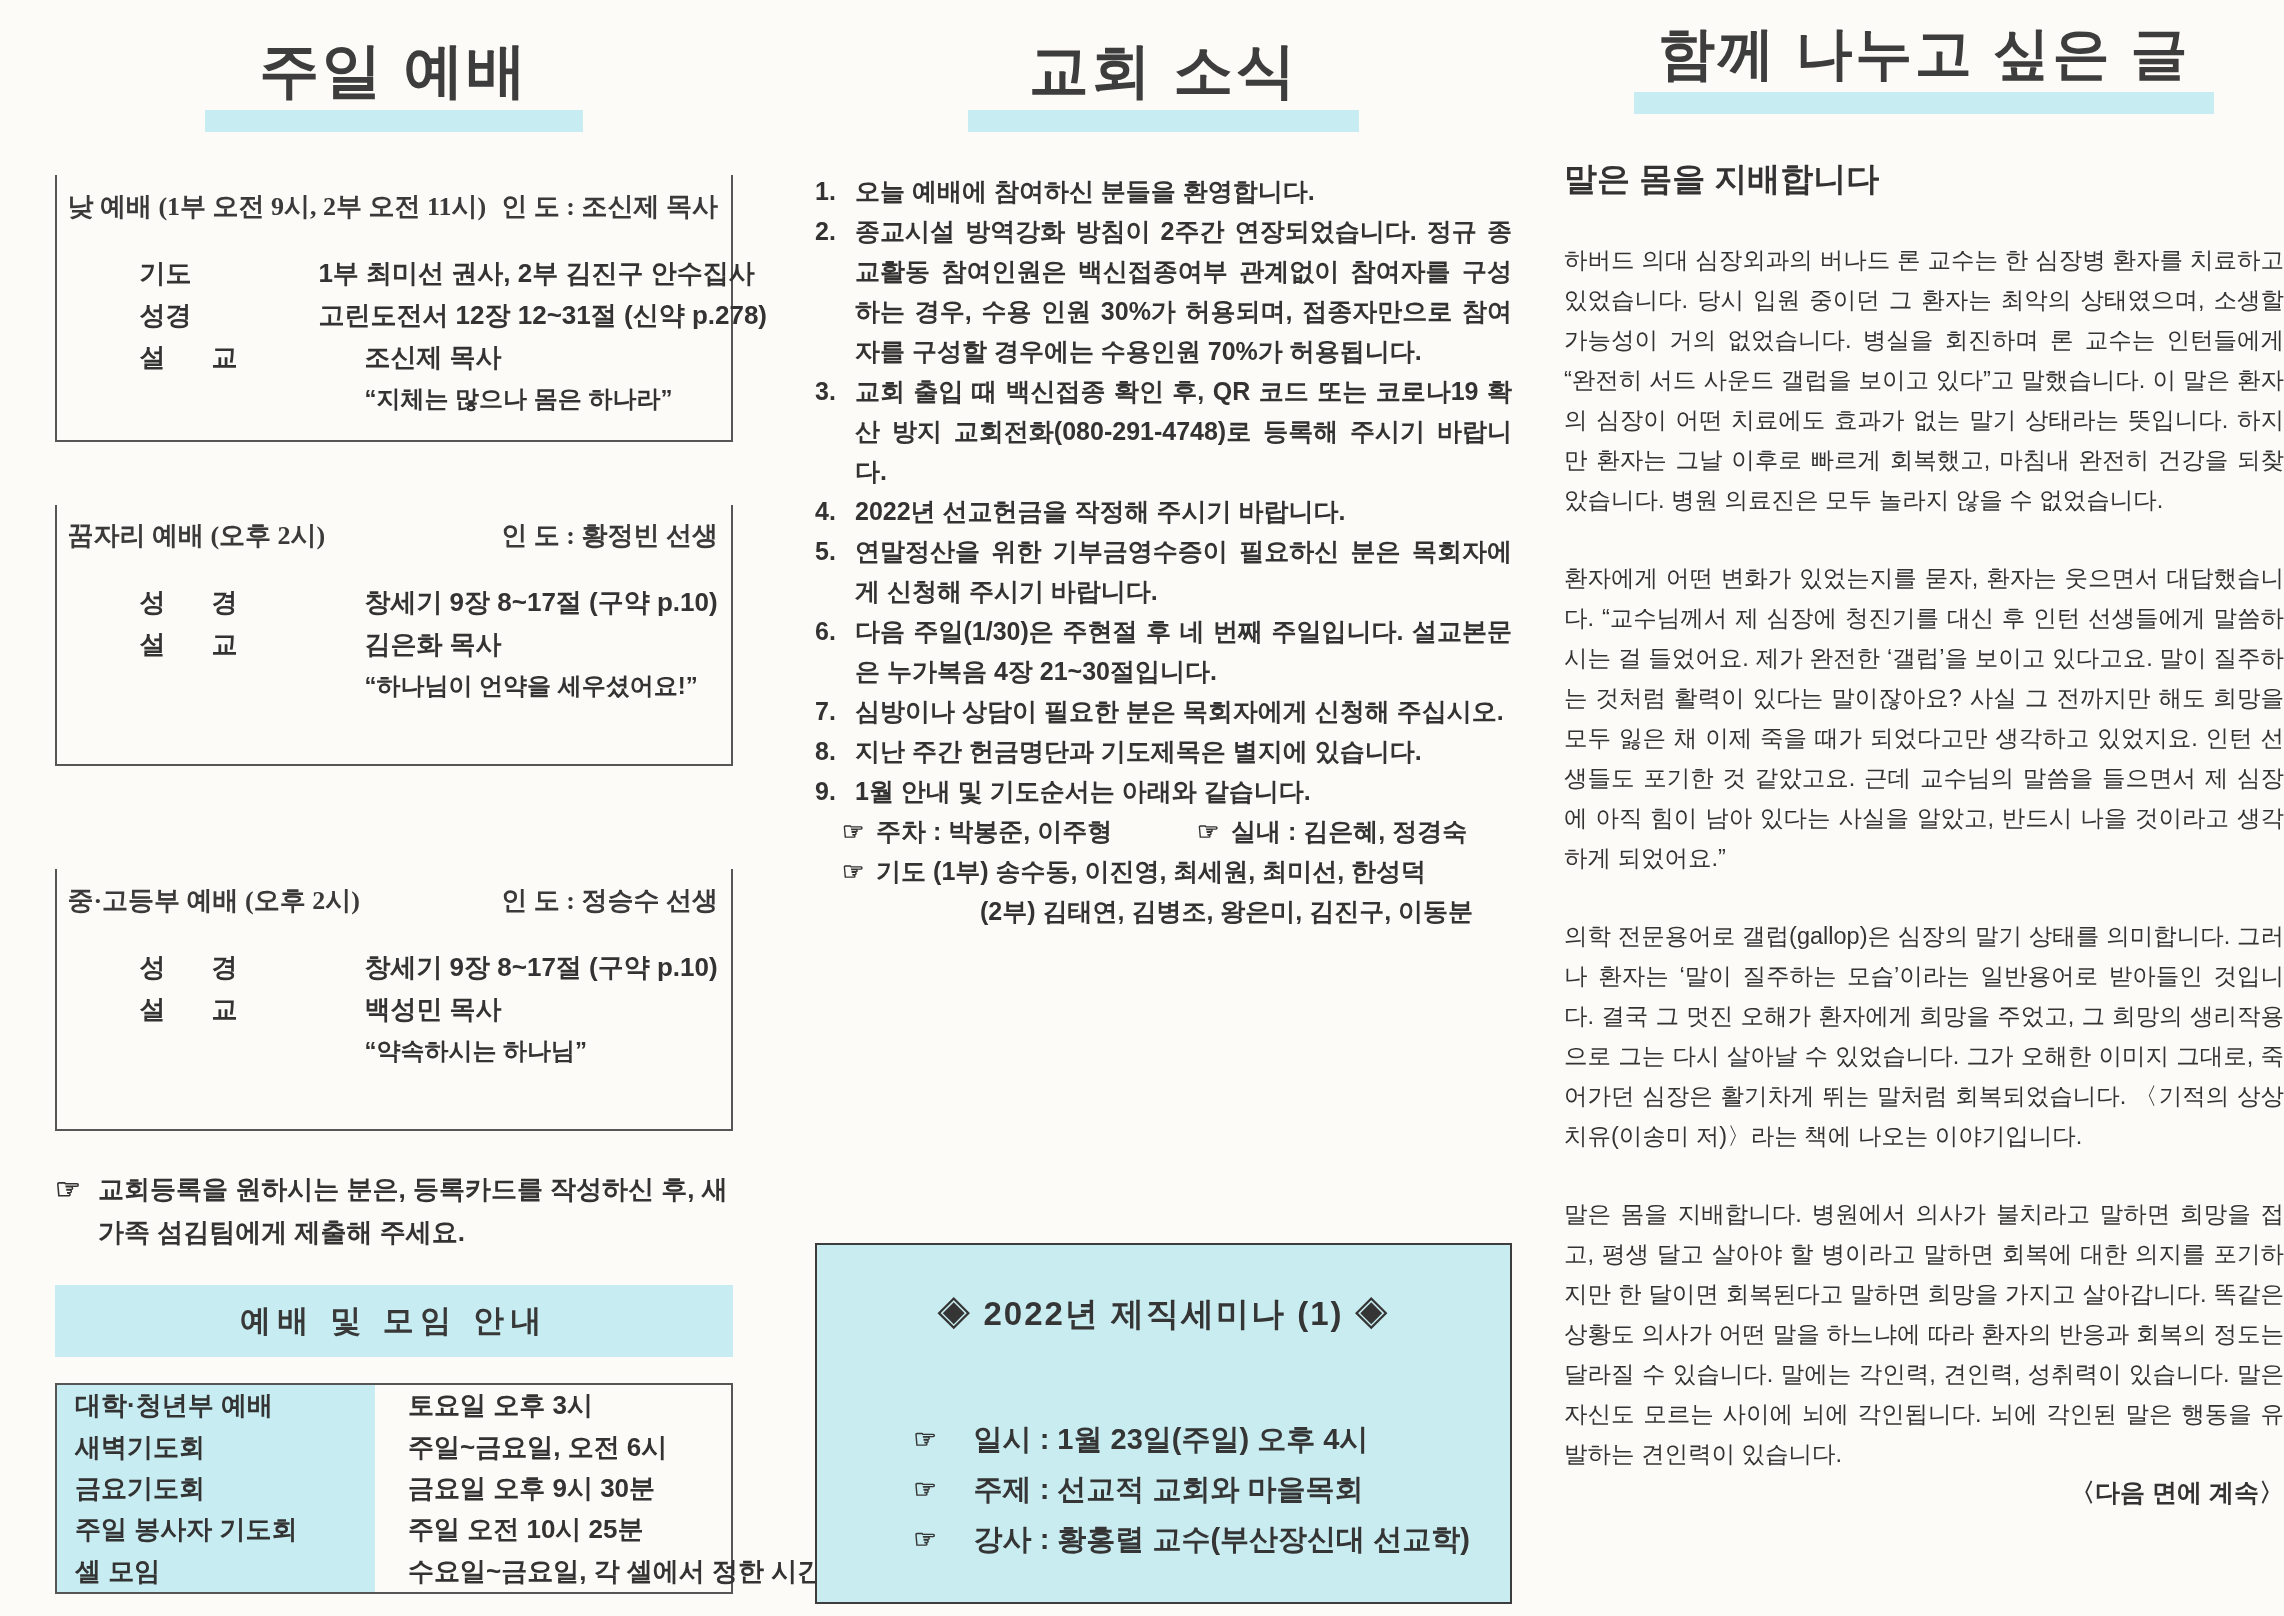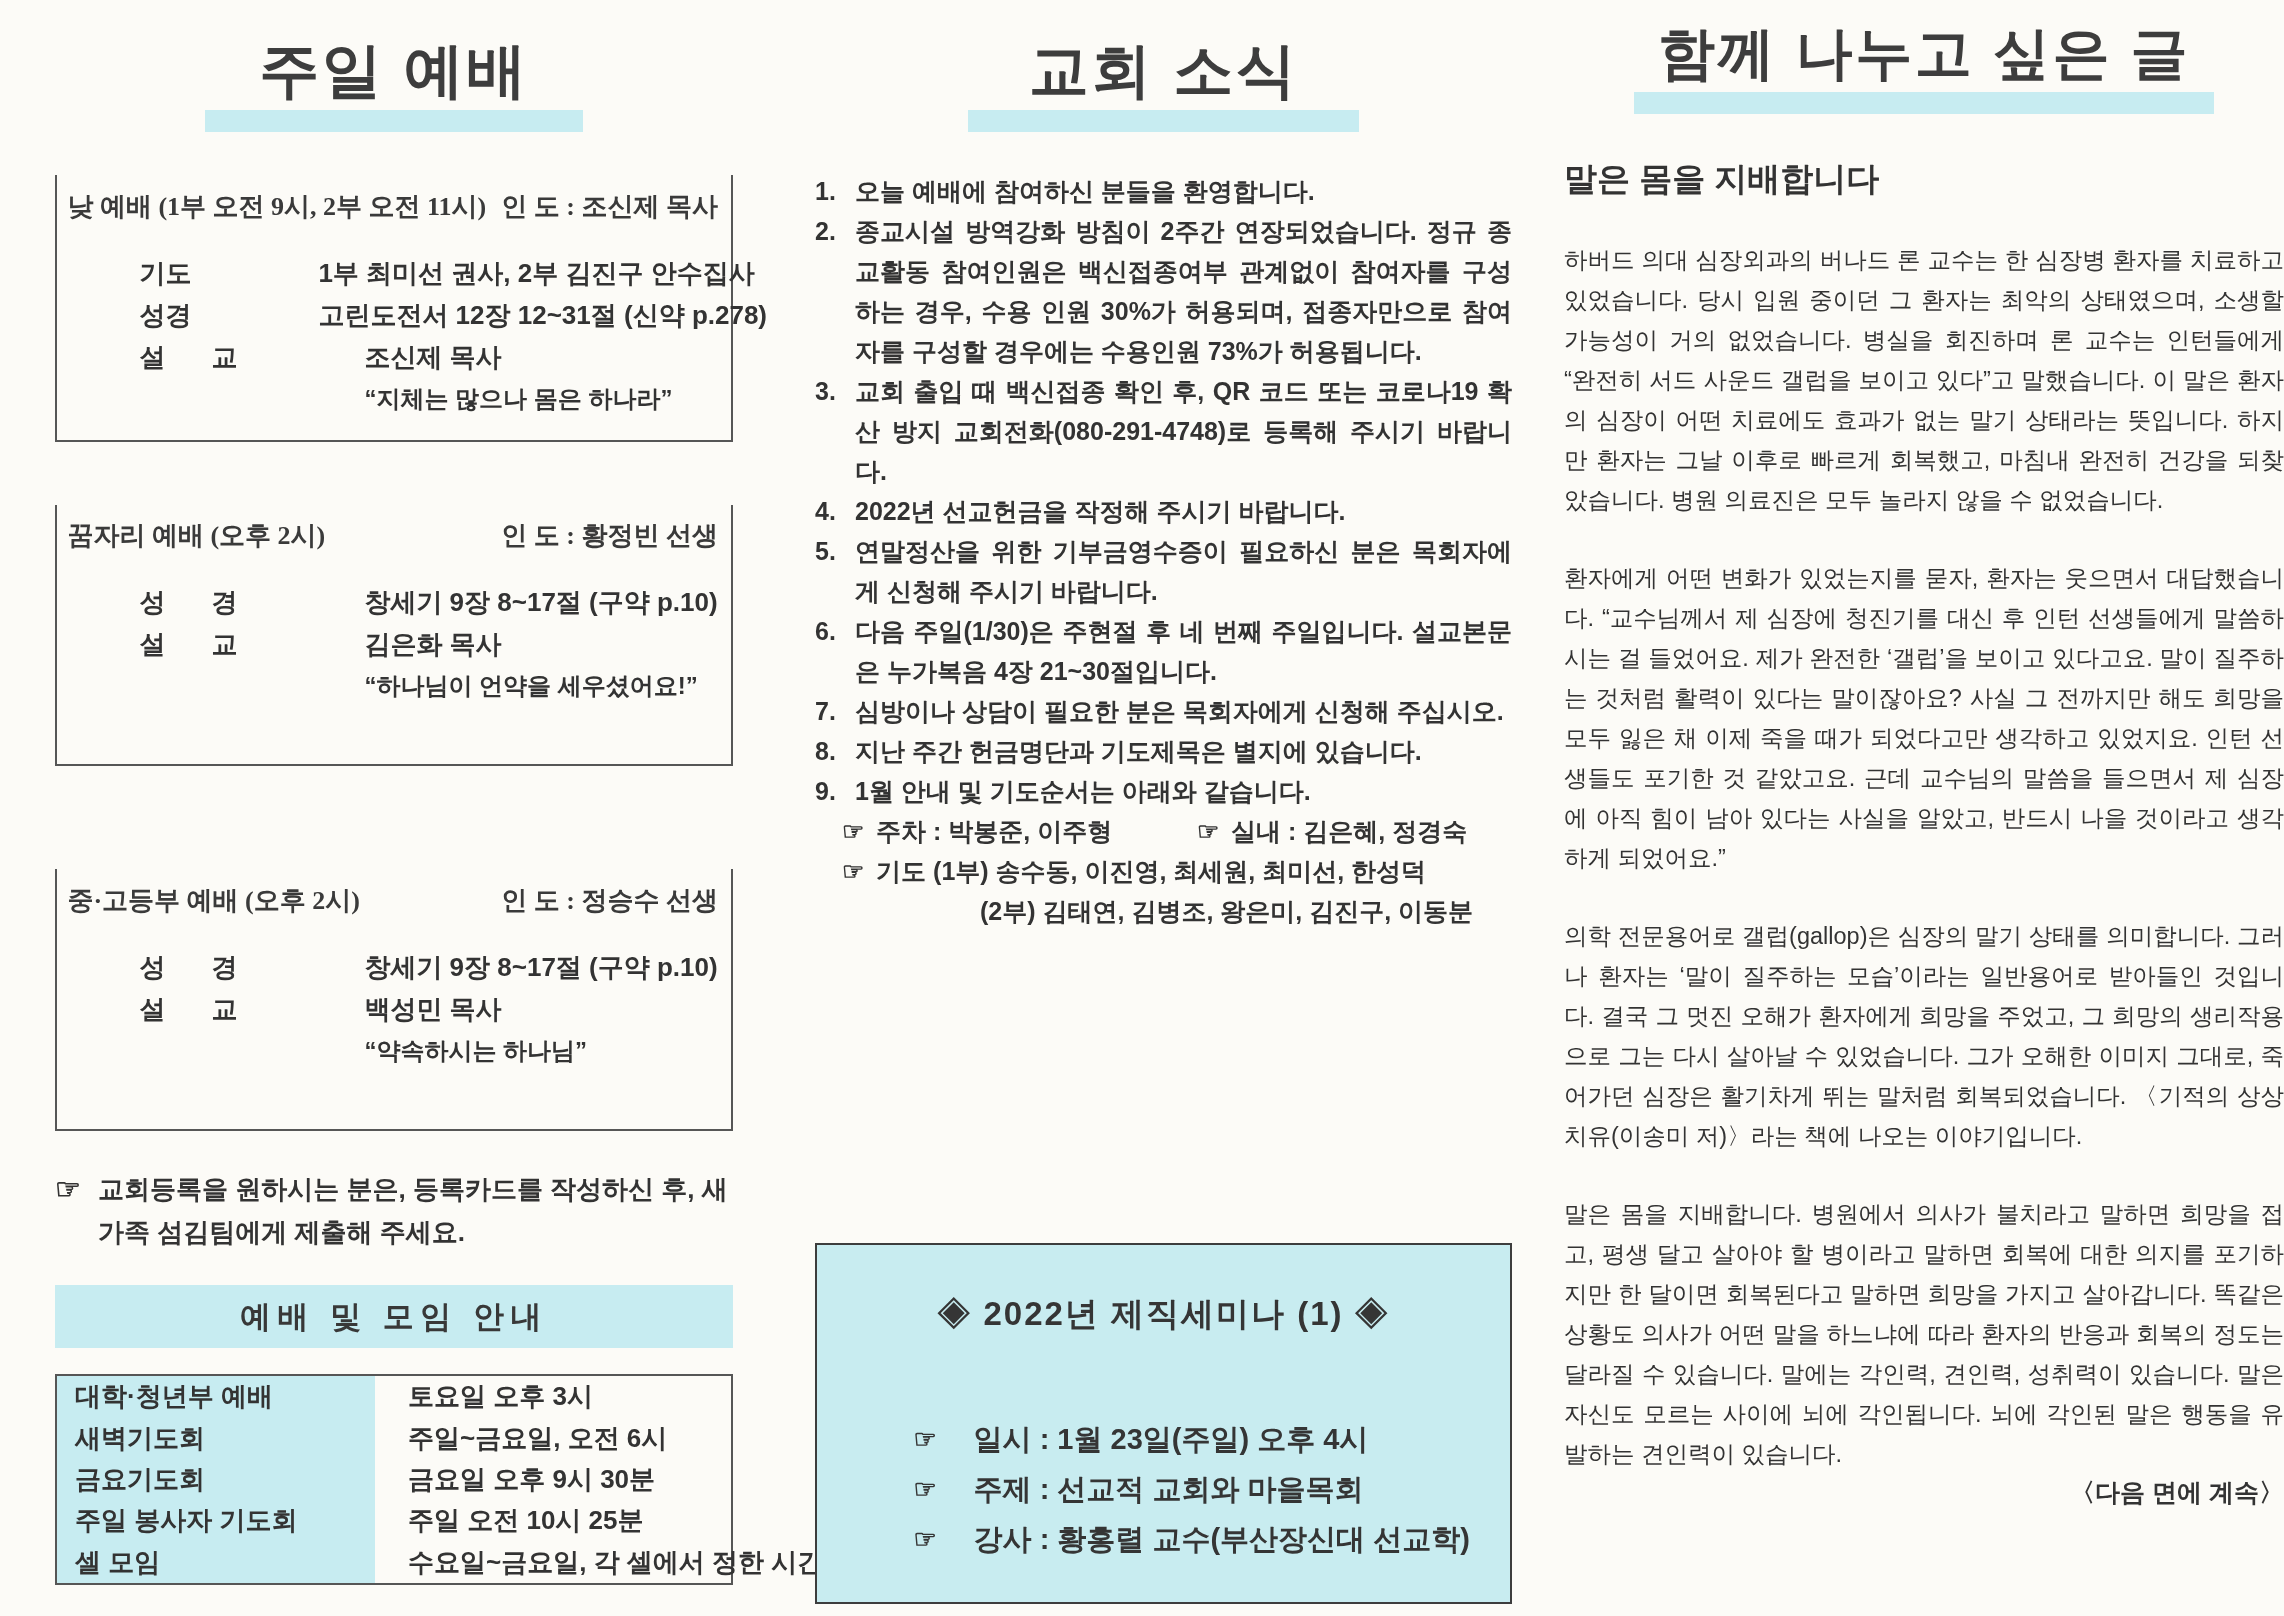--- a/index.html
+++ b/index.html
@@ -45,21 +45,21 @@
   .svc-value{margin-left:127px; white-space:nowrap;}
   .svc-quote{
     margin-left:297px; font-size:24px; line-height:42px;
     font-weight:700; white-space:nowrap;
   }
 
   .note{display:flex; margin-top:37px; font-size:26px; line-height:43px; font-weight:600;}
   .note-icon{width:43px; font-size:29px; flex:none;}
 
   .sec-bar{
-    margin-top:31px; height:63px; background:#c7ecf1;
+    margin-top:31px; height:72px; background:#c7ecf1;
     display:flex; align-items:center; justify-content:center;
     font-size:31px; font-weight:700; letter-spacing:6.5px; color:#383838;
   }
   .tbl{margin-top:26px; border:2.6px solid #565656;}
   .tbl-row{display:grid; grid-template-columns:318px 1fr;}
   .tbl-name{
     background:#c7ecf1; padding:7.2px 0 7.2px 18px;
     font-size:26px; font-weight:700; line-height:27px; white-space:nowrap;
   }
   .tbl-time{padding:7.2px 0 7.2px 33px; font-size:26px; font-weight:700; line-height:27px; white-space:nowrap;}
@@ -218,21 +218,21 @@
   <div class="title">교회 소식</div>
   <div class="title-bar bar-mid"></div>
 
   <div class="news">
     <div class="news-item">
       <span class="news-no">1.</span>
       <span>오늘 예배에 참여하신 분들을 환영합니다.</span>
     </div>
     <div class="news-item">
       <span class="news-no">2.</span>
-      <span>종교시설 방역강화 방침이 2주간 연장되었습니다. 정규 종교활동 참여인원은 백신접종여부 관계없이 참여자를 구성하는 경우, 수용 인원 30%가 허용되며, 접종자만으로 참여자를 구성할 경우에는 수용인원 73%가 허용됩니다.</span>
+      <span>종교시설 방역강화 방침이 2주간 연장되었습니다. 정규 종교활동 참여인원은 백신접종여부 관계없이 참여자를 구성하는 경우, 수용 인원 30%가 허용되며, 접종자만으로 참여자를 구성할 경우에는 수용인원 70%가 허용됩니다.</span>
     </div>
     <div class="news-item">
       <span class="news-no">3.</span>
       <span>교회 출입 때 백신접종 확인 후, QR 코드 또는 코로나19 확산 방지 교회전화(080-291-4748)로 등록해 주시기 바랍니다.</span>
     </div>
     <div class="news-item">
       <span class="news-no">4.</span>
       <span>2022년 선교헌금을 작정해 주시기 바랍니다.</span>
     </div>
     <div class="news-item">

